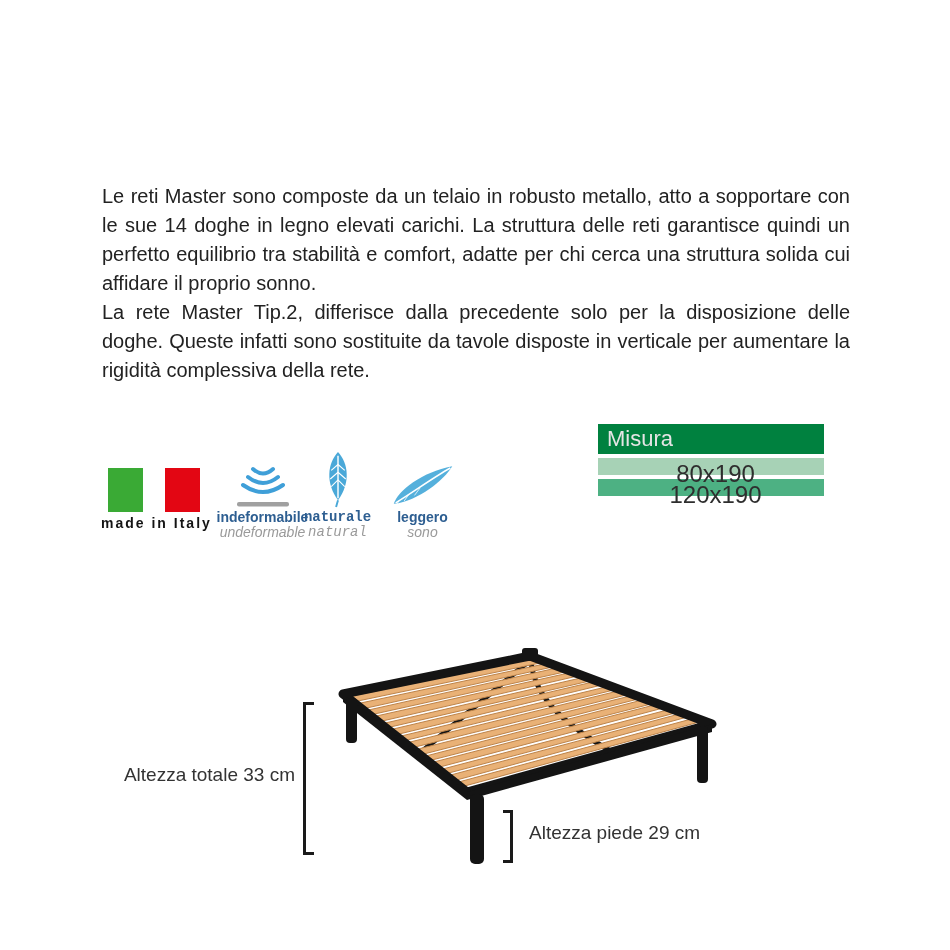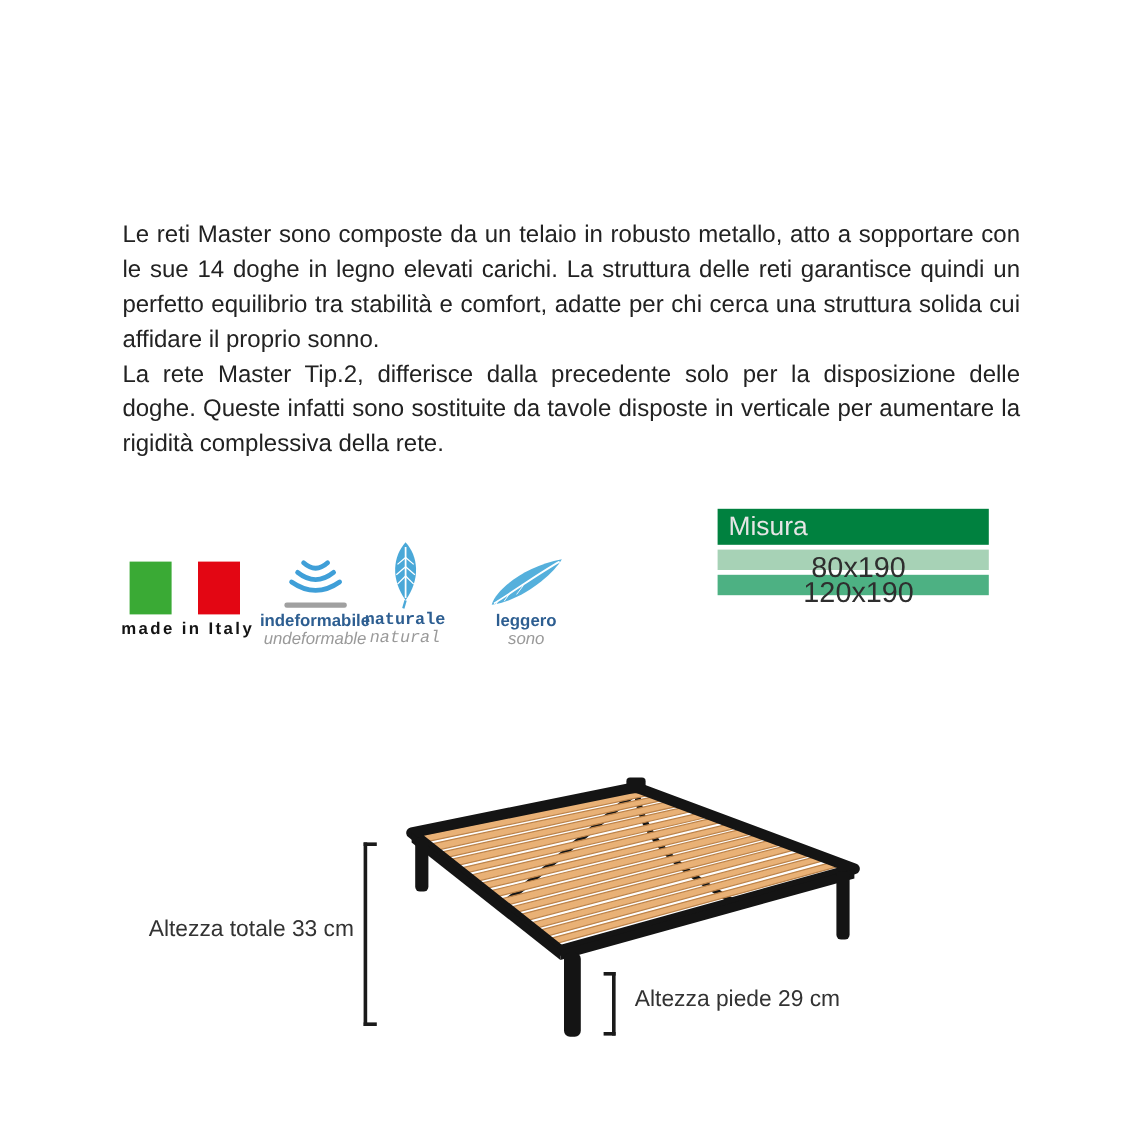--- a/index.html
+++ b/index.html
@@ -21,21 +21,21 @@
         letter-spacing:2px;color:#141414;white-space:nowrap;}
 
   
   .feature{position:absolute;top:452px;width:95px;height:92px;display:flex;
         flex-direction:column;align-items:center;}
   .feature .icon-slot{height:56px;display:flex;align-items:flex-end;justify-content:center;}
   .feature .f-title{margin-top:2px;font-size:14px;font-weight:bold;color:#2d5e91;line-height:14px;}
   .feature .f-sub{margin-top:1px;font-size:14px;font-style:italic;color:#9a9a9a;line-height:14px;}
   #feat-indeformabile{left:215px;}
   #feat-naturale{left:290px;font-family:Liberation Mono, monospace;}
-  #feat-leggero{left:391px;}
+  #feat-leggero{left:375px;}
 
   
   .size-table{position:absolute;left:598px;top:424px;width:226px;}
   .size-header{height:30px;line-height:30px;background:#00813f;color:#e5e5e5;
         font-size:22px;padding-left:9px;box-sizing:border-box;}
   .size-row{height:17px;line-height:31px;margin-top:4px;font-size:24px;color:#2e2e2e;
         padding-left:9px;box-sizing:border-box;text-align:center;}
   .row-light{background:#a7d2b6;}
   .row-medium{background:#4db183;}
 

